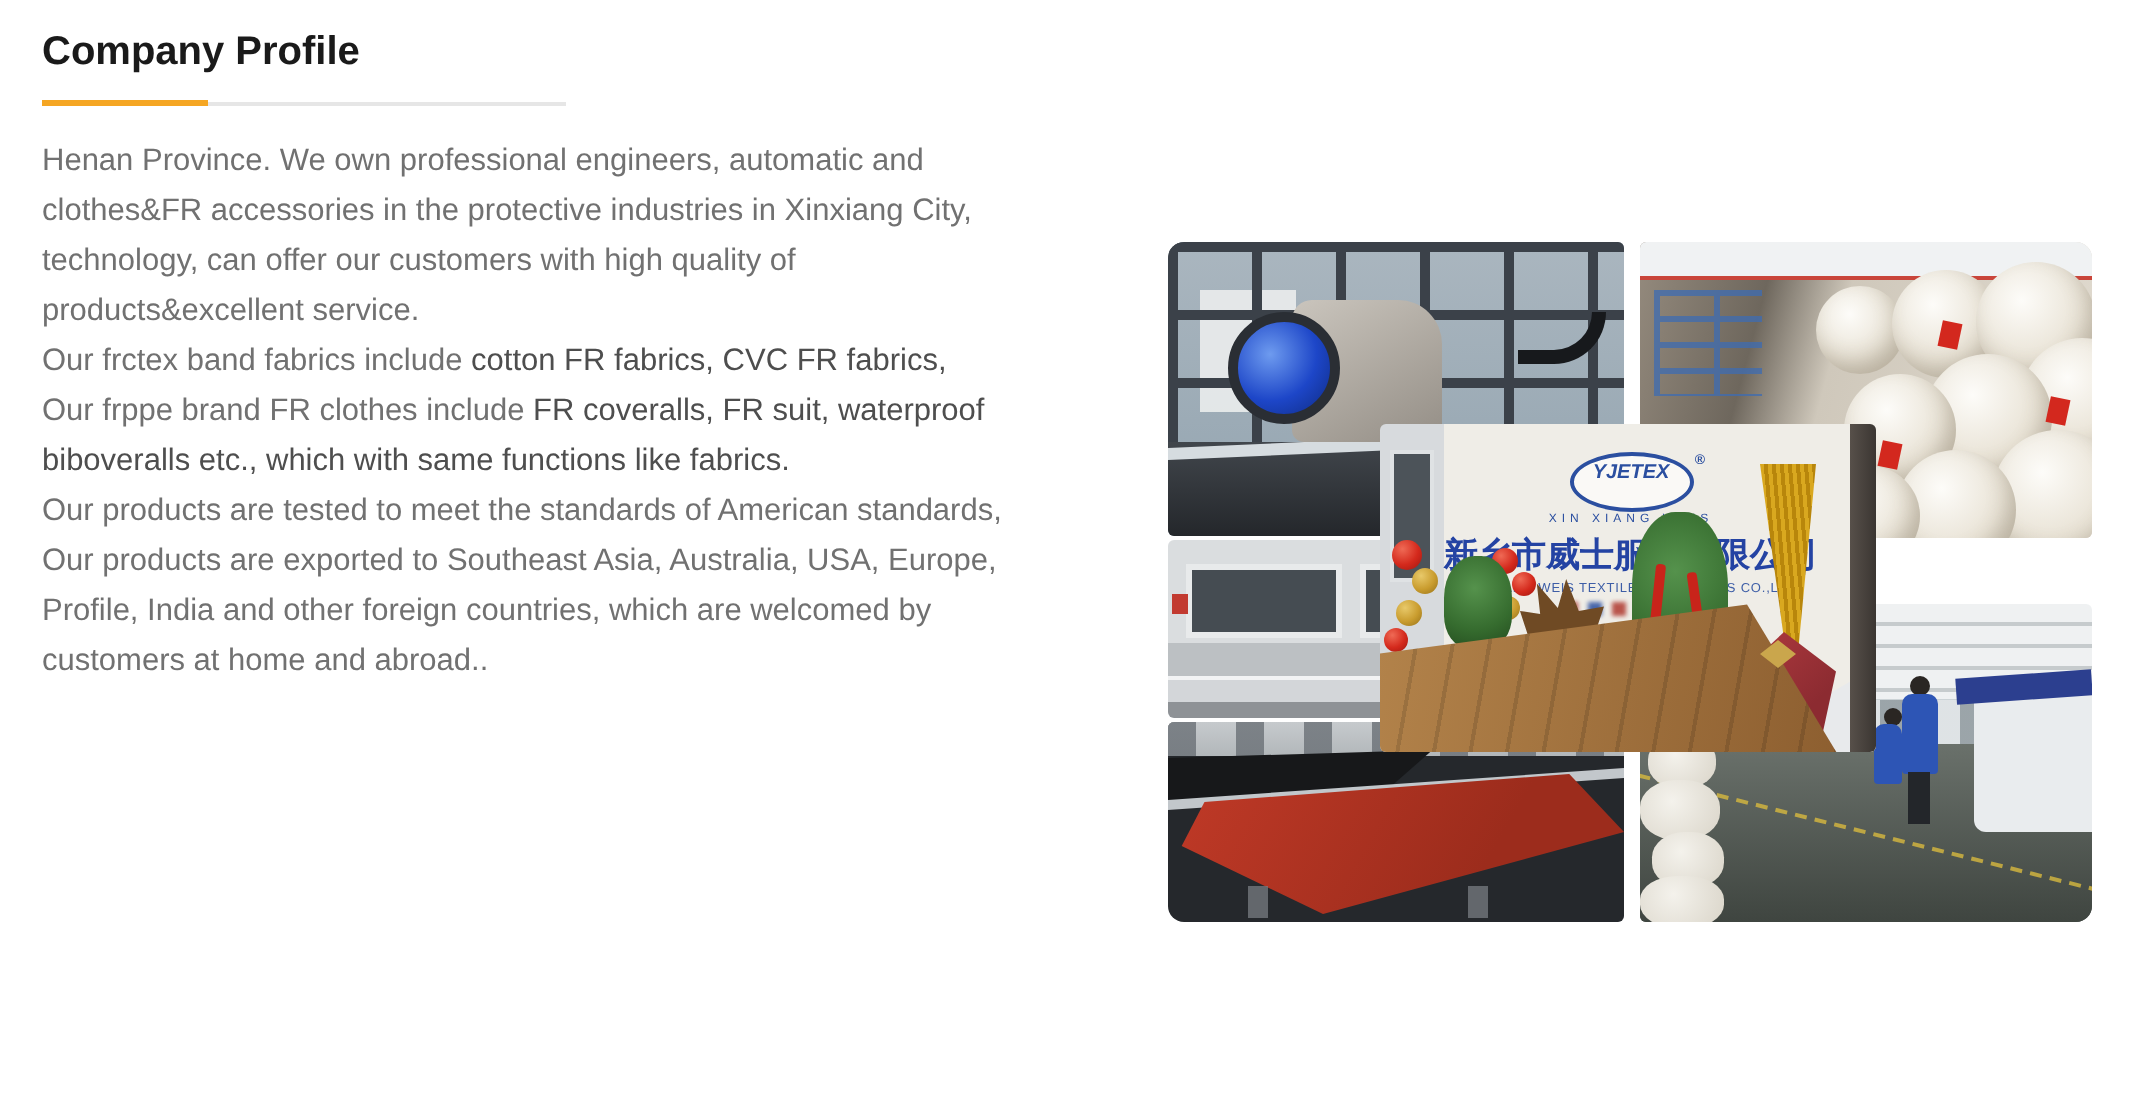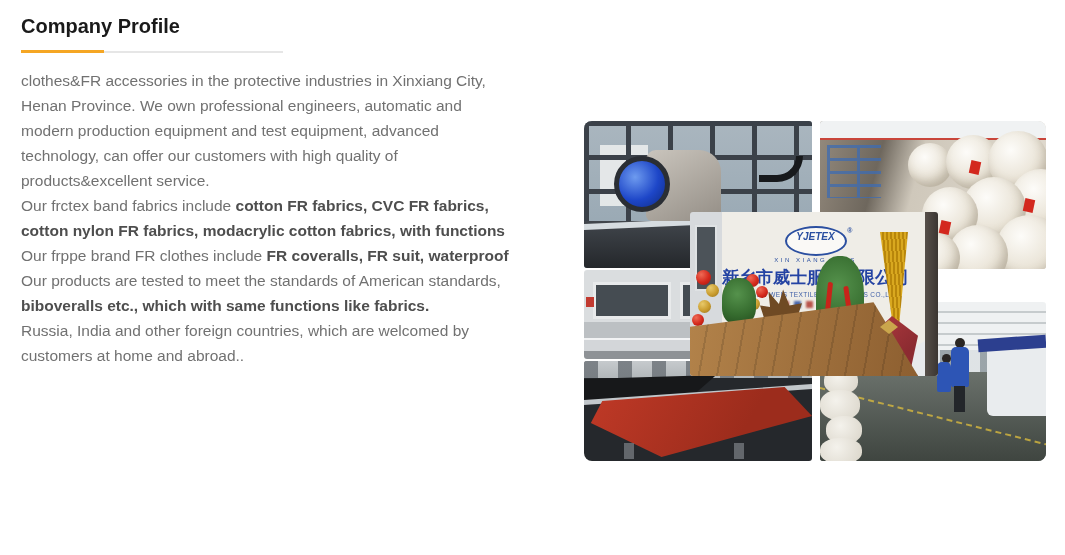--- a/index.html
+++ b/index.html
@@ -17,21 +17,21 @@
     position:absolute; left:21px; top:14px;
     font-size:20px; font-weight:bold; color:#1a1a1a; line-height:24px;
   }
   .rule { position:absolute; left:21px; top:50px; width:262px; display:flex; align-items:flex-start; }
   .rule-orange { width:83px; height:3px; background:#f5a623; }
   .rule-gray { flex:1; height:2px; margin-top:1px; background:#e6e6e6; }
 
   
   .text-col { position:absolute; left:21px; top:68px; width:520px; }
   .line { font-size:15.5px; line-height:25px; color:#717171; white-space:nowrap; }
-  .line .b { font-weight:bold; color:#4e4e4e; }
+  .line .b { font-weight:normal; color:#4e4e4e; }
 
   
   .collage {
     position:absolute; left:584px; top:121px; width:462px; height:340px;
     background:#fff; border-radius:8px; overflow:hidden;
   }
   .tile { position:absolute; overflow:hidden; border-radius:3px; }
   .tile > div { position:absolute; }
 
   
@@ -157,31 +157,30 @@
 
 <div class="page">
 
   <h1 class="title">Company Profile</h1>
   <div class="rule">
     <div class="rule-orange"></div>
     <div class="rule-gray"></div>
   </div>
 
   <div class="text-col">
+      <div class="line"><span>Henan Province. We own professional engineers, automatic and</span></div>
       <div class="line"><span>clothes&amp;FR accessories in the protective industries in Xinxiang City,</span></div>
-      <div class="line"><span>Henan Province. We own professional engineers, automatic and</span></div>
-      <div class="line"><span>modern production equipment and test equipment, advanced</span></div>
       <div class="line"><span>technology, can offer our customers with high quality of</span></div>
       <div class="line"><span>products&amp;excellent service.</span></div>
       <div class="line"><span>Our frctex band fabrics include </span><span class="b">cotton FR fabrics, CVC FR fabrics,</span></div>
-      <div class="line"><span class="b">cotton nylon FR fabrics, modacrylic cotton fabrics, with functions</span></div>
       <div class="line"><span>Our frppe brand FR clothes include </span><span class="b">FR coveralls, FR suit, waterproof</span></div>
+      <div class="line"><span class="b">biboveralls etc., which with same functions like fabrics.</span></div>
       <div class="line"><span>Our products are tested to meet the standards of American standards,</span></div>
-      <div class="line"><span class="b">biboveralls etc., which with same functions like fabrics.</span></div>
-      <div class="line"><span>Russia, India and other foreign countries, which are welcomed by</span></div>
+      <div class="line"><span>Our products are exported to Southeast Asia, Australia, USA, Europe,</span></div>
+      <div class="line"><span>Profile, India and other foreign countries, which are welcomed by</span></div>
       <div class="line"><span>customers at home and abroad..</span></div>
     </div>
 
   <div class="collage">
 
     <div class="tile t-machine">
       <div class="m-building"></div>
       <div class="m-grid"></div>
       <div class="m-table"></div>
       <div class="m-beam"></div>

